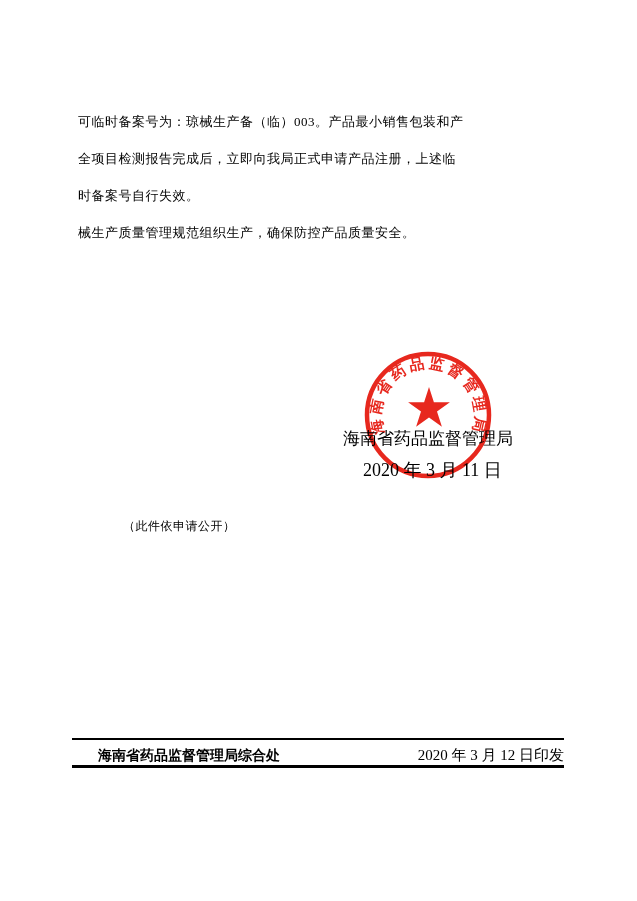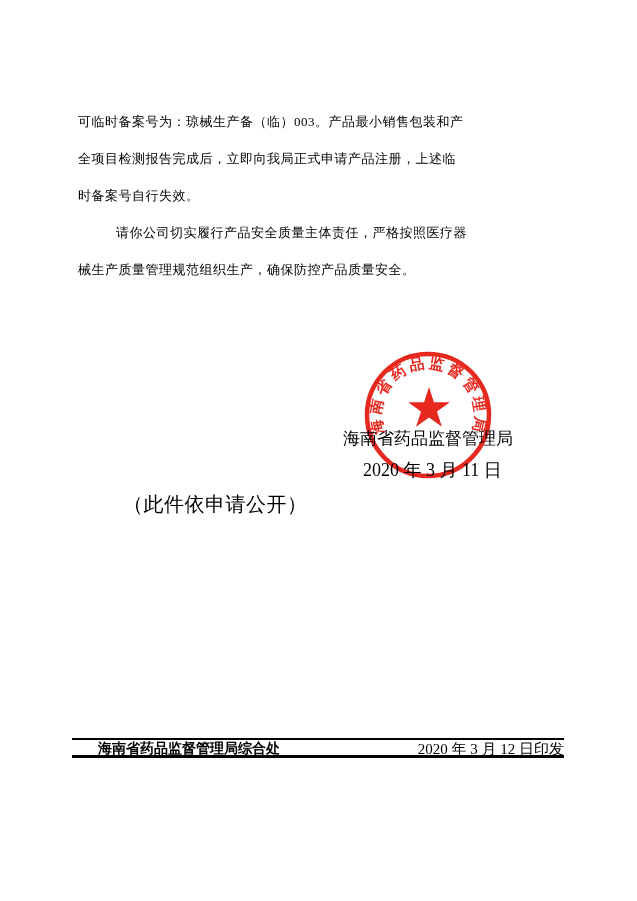--- a/index.html
+++ b/index.html
@@ -60,42 +60,42 @@
     position: absolute;
     left: 363px;
     top: 458px;
     font-size: 18px;
     white-space: nowrap;
     z-index: 2;
   }
   .disclosure {
     position: absolute;
     left: 123px;
-    top: 491px;
-    font-size: 20px;
+    top: 518px;
+    font-size: 12px;
     letter-spacing: 0.5px;
     white-space: nowrap;
   }
   .footer {
     position: absolute;
     left: 72px;
     top: 738px;
     width: 492px;
   }
   .footer-rule-top {
     border-top: 2px solid #000000;
   }
   .footer-rule-bottom {
     border-top: 3.5px solid #000000;
   }
   .footer-row {
     display: flex;
     justify-content: space-between;
-    align-items: flex-start;
-    height: 15px;
+    align-items: flex-end;
+    height: 25px;
     padding: 0 0 0 26px;
   }
   .footer-issuer {
     font-family: "Liberation Sans", "DejaVu Sans", sans-serif;
     font-weight: bold;
     font-size: 14px;
     letter-spacing: 0px;
     white-space: nowrap;
   }
   .footer-print-date {
@@ -108,21 +108,20 @@
 
 <div class="page">
 
   <div class="body-text">
     <div class="para">
       <div class="line">可临时备案号为：琼械生产备（临）003。产品最小销售包装和产</div>
       <div class="line">全项目检测报告完成后，立即向我局正式申请产品注册，上述临</div>
       <div class="line">时备案号自行失效。</div>
     </div>
     <div class="para">
-      <div class="line indent">请你公司切实履行产品安全质量主体责任，严格按照医疗器</div>
       <div class="line">械生产质量管理规范组织生产，确保防控产品质量安全。</div>
     </div>
   </div>
 
   <svg class="seal" viewBox="0 0 140 140" xmlns="http://www.w3.org/2000/svg">
     <defs>
       <path id="sealArc" d="M 27.4 89.9 A 47 47 0 1 1 112.6 89.9" fill="none"></path>
     </defs>
     <circle cx="70" cy="70" r="61" fill="none" stroke-width="4.5" stroke="#e6180e"></circle>
     <polygon points="71,42 75.9,57.2 91.9,57.2 79,66.6 83.9,81.8 71,72.4 58.1,81.8 63,66.6 50.1,57.2 66.1,57.2" fill="#e6180e"></polygon>

